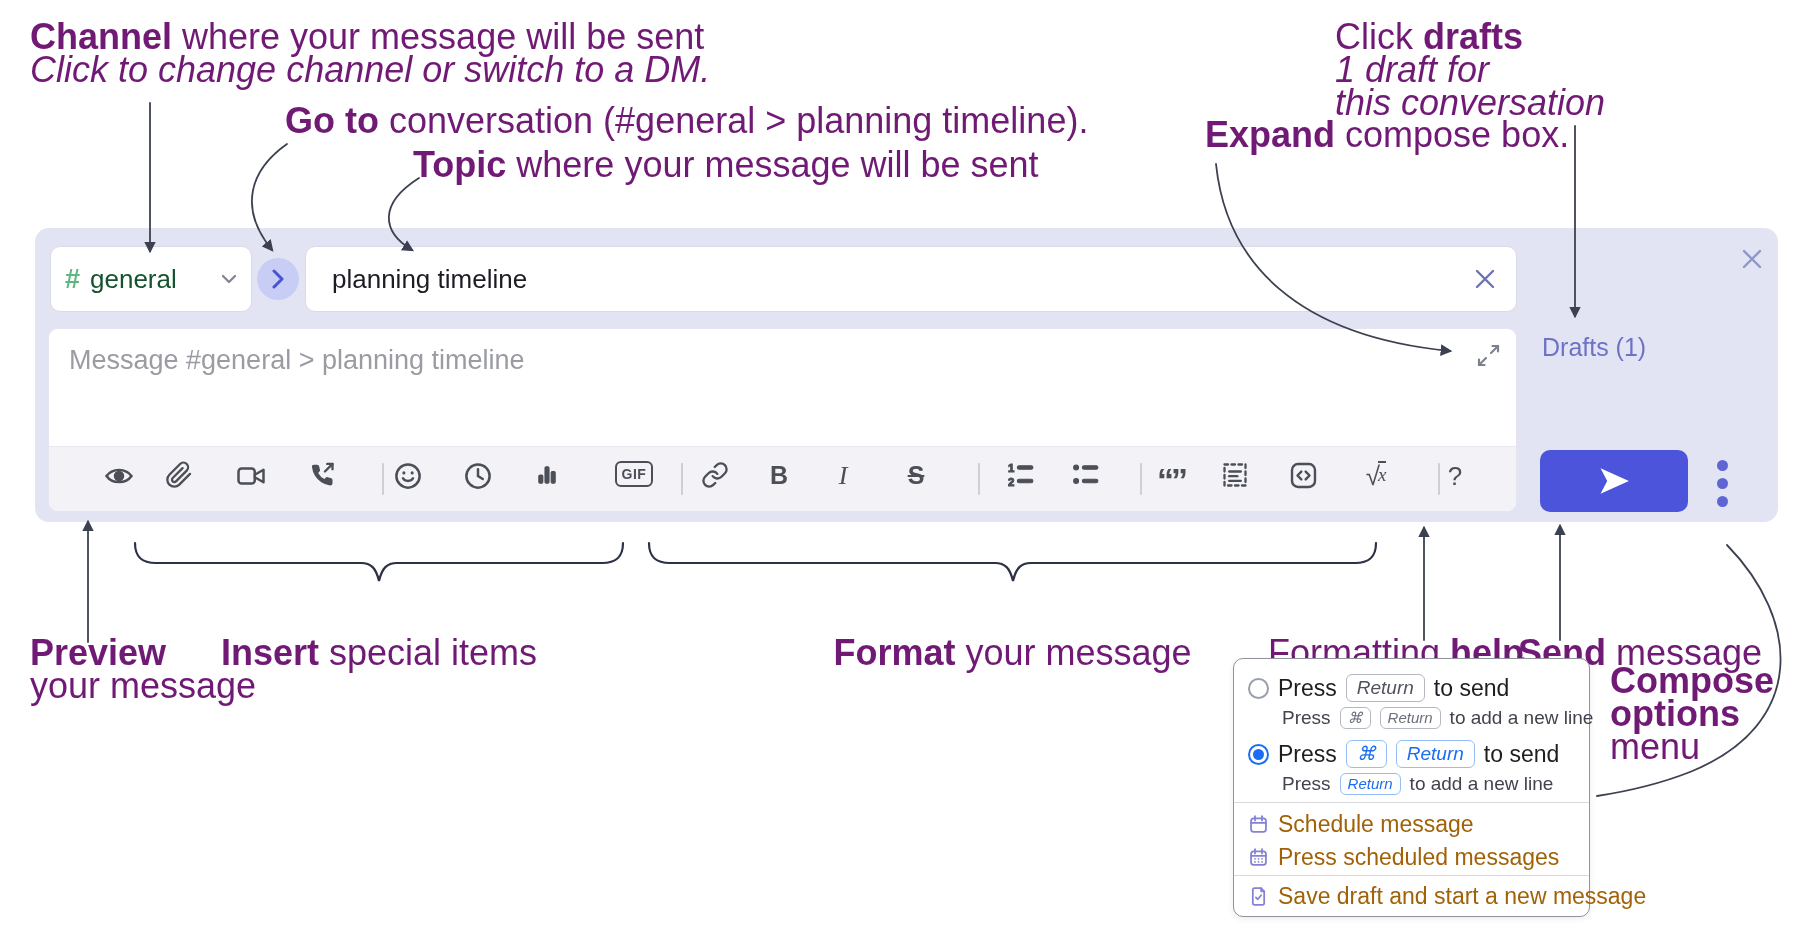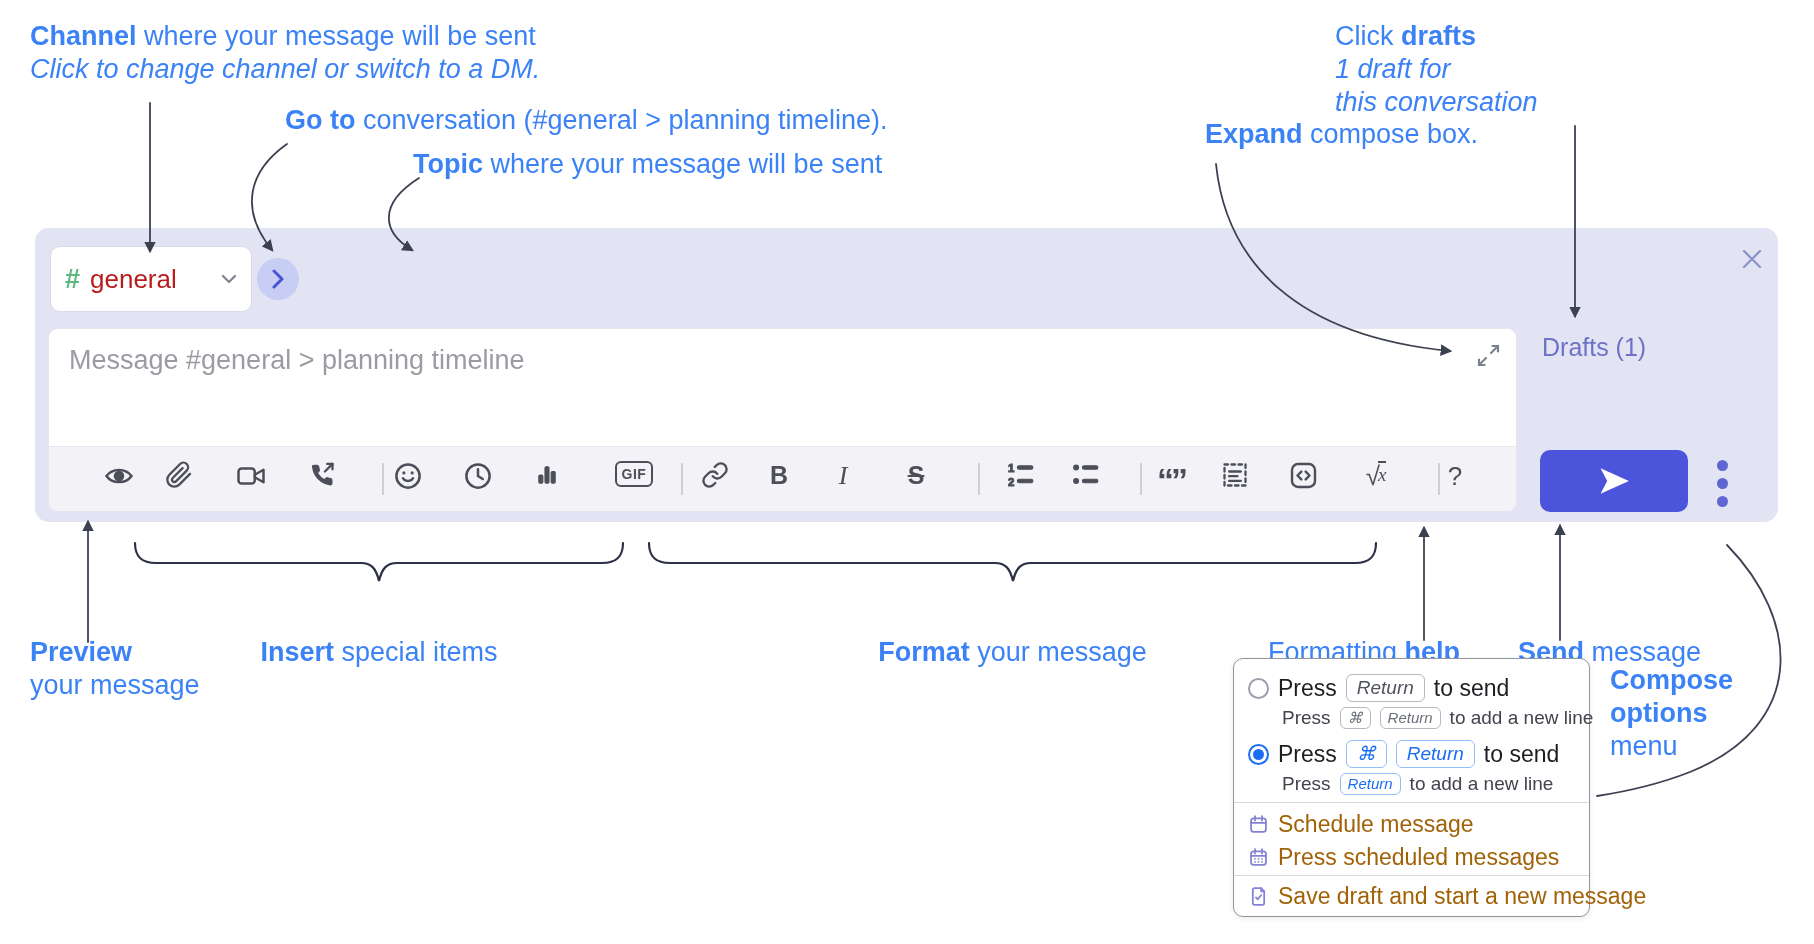--- a/index.html
+++ b/index.html
@@ -1,28 +1,28 @@
 <!DOCTYPE html>
 <html><head>
 <meta charset="utf-8">
 <style>
   html,body{margin:0;padding:0;background:#fff;}
   .stage{position:relative;width:1814px;height:944px;background:#ffffff;
          font-family:"Liberation Sans",sans-serif;color:#272c3f;overflow:hidden;}
-  .ann{position:absolute;font-size:27px;line-height:33px;color:#3b82f6;white-space:nowrap;}
+  .ann{position:absolute;font-size:36px;line-height:33px;color:#701a75;white-space:nowrap;}
   .ann .b{font-weight:700;}
   .ann .it{font-style:italic;}
   .center{text-align:center;}
   
   .composer{position:absolute;left:35px;top:228px;width:1743px;height:294px;
             background:#e3e4f3;border-radius:14px;}
   .field{position:absolute;background:#ffffff;border:1px solid #d9dbe8;border-radius:10px;box-sizing:border-box;}
   .channel-sel{left:15px;top:18px;width:202px;height:66px;display:flex;align-items:center;gap:10px;padding:0 14px;cursor:pointer;}
   .hash{color:#5cb87e;font-weight:700;font-size:27px;}
-  .chan-name{font-size:26px;color:#b91c1c;}
+  .chan-name{font-size:26px;color:#14532d;}
   .chev{margin-left:auto;}
   .go-btn{position:absolute;left:222px;top:30px;width:42px;height:42px;border-radius:50%;
           background:#c7cdf4;display:flex;align-items:center;justify-content:center;cursor:pointer;}
   .topic-wrap{left:270px;top:18px;width:1212px;height:66px;display:flex;align-items:center;padding:0 18px 0 24px;}
   .topic-input{flex:1;border:none;outline:none;font-size:26px;color:#1d1c25;font-family:"Liberation Sans",sans-serif;background:transparent;}
   .clear-x{margin-left:12px;cursor:pointer;display:flex;}
   .close-x{position:absolute;left:1702px;top:16px;width:30px;height:30px;display:flex;cursor:pointer;}
   .msgbox{position:absolute;left:13px;top:100px;width:1469px;height:184px;background:#ffffff;
           border:1px solid #e4e5ee;border-radius:10px;box-sizing:border-box;overflow:hidden;}
   .msg-area{position:relative;height:119px;background:#fff;}
@@ -102,20 +102,28 @@
           </svg>
       </span>
     </div>
 
     <div class="go-btn">
       <svg width="12" height="20" viewBox="0 0 12 20" fill="none">
           <polyline points="2,2 10,10 2,18" stroke="#4753d1" stroke-width="3" stroke-linecap="round" stroke-linejoin="round"></polyline>
         </svg>
     </div>
 
+    <div class="field topic-wrap">
+      <input class="topic-input" value="planning timeline" style="">
+      <span class="clear-x">
+        <svg width="26" height="26" viewBox="0 0 26 26">
+            <path d="M5 5 L21 21 M21 5 L5 21" stroke="#6a73b4" stroke-width="2.4" stroke-linecap="round"></path>
+          </svg>
+      </span>
+    </div>
 
     <div class="close-x">
       <svg width="30" height="30" viewBox="0 0 30 30">
           <path d="M7 7 L23 23 M23 7 L7 23" stroke="#8e96c9" stroke-width="2.4" stroke-linecap="round"></path>
         </svg>
     </div>
 
     <div class="drafts">Drafts (1)</div>
 
     <div class="msgbox">

